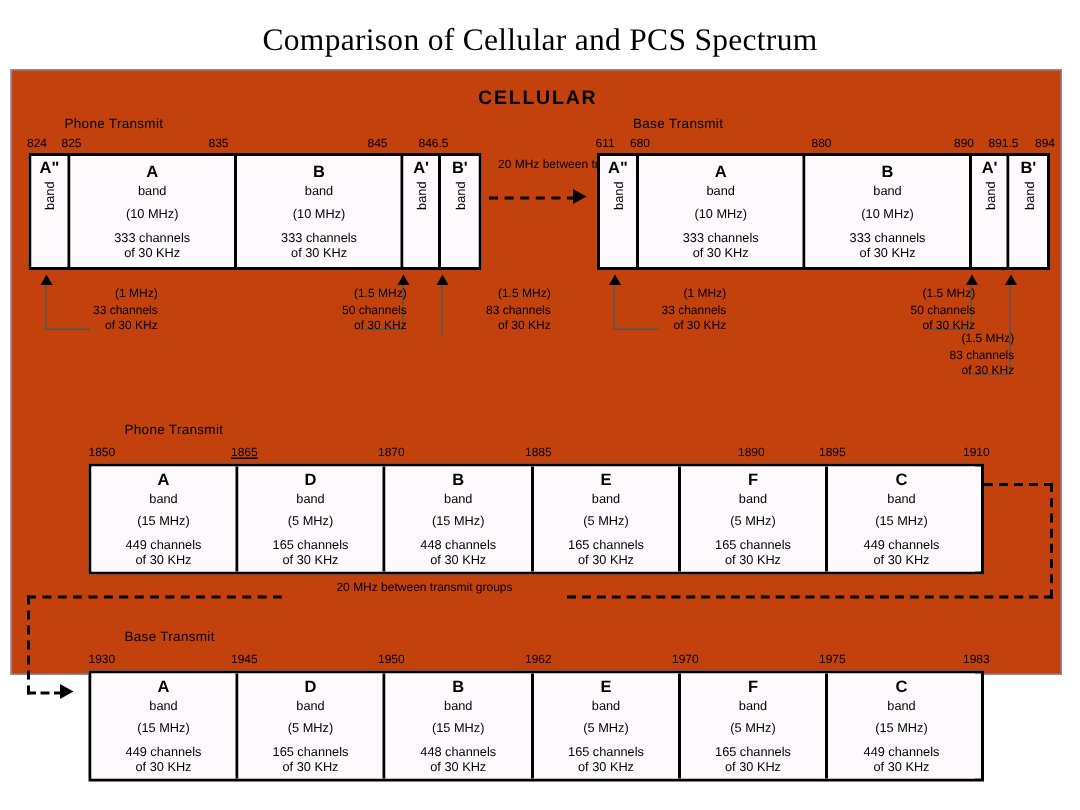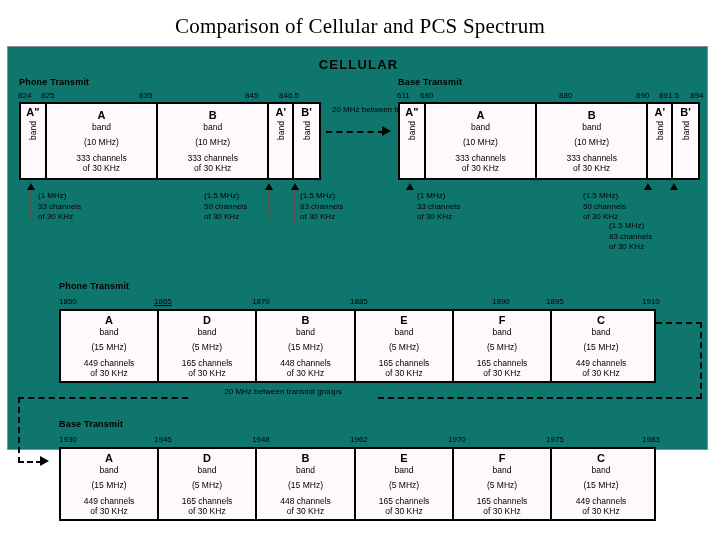--- a/index.html
+++ b/index.html
@@ -8,29 +8,29 @@
     font-family:"Liberation Sans", sans-serif;
     overflow:hidden;position:relative;
   }
   #page-title{
     position:absolute;left:0;top:14px;width:720px;text-align:center;
     font-family:"Liberation Serif", serif;font-size:21px;color:#000;
     letter-spacing:.2px;
   }
   #diagram{
     position:absolute;left:7px;top:46px;width:701px;height:404px;
-    background:#0f766e;border:1px solid #8b8b9b;box-sizing:border-box;
+    background:#c2410c;border:1px solid #8b8b9b;box-sizing:border-box;
   }
   .sec-title{
     position:absolute;font-weight:bold;font-size:13px;color:#000;
     letter-spacing:1.2px;text-align:center;
   }
   .grp-label{
-    position:absolute;font-weight:bold;font-size:9px;color:#000;
-    letter-spacing:.2px;white-space:nowrap;
+    position:absolute;font-weight:normal;font-size:9px;color:#000;
+    letter-spacing:.2px;white-space:nowrap;margin-left:24px;
   }
   .freq{
     position:absolute;font-size:8px;color:#000;white-space:nowrap;
   }
   .bandrow{
     position:absolute;box-sizing:border-box;border:2px solid #000;
     background:#fdf9fd;display:flex;
   }
   .cellrow > .cell{
     box-sizing:border-box;border-right:2px solid #000;background:#fdf9fd;
@@ -51,22 +51,22 @@
     position:absolute;left:0;top:0;width:100%;height:100%;
     display:flex;flex-direction:column;align-items:center;
     justify-content:flex-start;padding-top:3px;box-sizing:border-box;
   }
   .vert .vl{font-weight:bold;font-size:11px;line-height:1;}
   .vert .vw{
     font-size:8.5px;writing-mode:vertical-rl;transform:rotate(180deg);
     margin-top:3px;
   }
   .note{
-    position:absolute;font-size:8px;color:#000;text-align:left;
-    line-height:1.32;white-space:nowrap;
+    position:absolute;font-size:8px;color:#000;text-align:right;
+    line-height:1.32;white-space:nowrap;margin-left:24px;
   }
   .note .nl{display:block;}
   .leader{position:absolute;border-left:1px solid #555;}
   .leaderb{position:absolute;border-bottom:1px solid #555;}
   .arrow-up{
     position:absolute;width:0;height:0;
     border-left:4px solid transparent;border-right:4px solid transparent;
     border-bottom:7px solid #000;
   }
   .arrow-right{
@@ -170,21 +170,21 @@
     <span class="nl">20 MHz</span>
     <span class="nl">between</span>
     <span class="nl">transmit</span>
     <span class="nl">groups</span>
   </div>
 
   <div class="grp-label" style="left:390px;top:30px;">Base Transmit</div>
 
   <div class="freq" style="left:389px;top:44px;">611</div>
   <div class="freq" style="left:412px;top:44px;">680</div>
-  <div class="freq" style="left:530px;top:44px;padding-left:21px;">880</div>
+  <div class="freq" style="left:512px;top:44px;padding-left:21px;">880</div>
   <div class="freq" style="left:628px;top:44px;">890</div>
   <div class="freq" style="left:651px;top:44px;">891.5</div>
   <div class="freq" style="left:682px;top:44px;">894</div>
 
   <div class="bandrow cellrow" style="left:390px;top:55px;width:302px;height:78px;">
     <div class="cell" style="width:26px;">
       <div class="vert">
         <div class="vl">A"</div>
         <div class="vw">band</div>
       </div>
@@ -326,21 +326,21 @@
 
   <div class="gap-note" style="left:180px;top:340px;width:190px;">
     <span class="nl">20 MHz between</span>
     <span class="nl">transmit groups</span>
   </div>
 
   <div class="grp-label" style="left:51px;top:372px;">Base Transmit</div>
 
   <div class="freq" style="left:51px;top:388px;">1930</div>
   <div class="freq" style="left:146px;top:388px;">1945</div>
-  <div class="freq" style="left:244px;top:388px;">1948</div>
+  <div class="freq" style="left:244px;top:388px;">1950</div>
   <div class="freq" style="left:342px;top:388px;">1962</div>
   <div class="freq" style="left:440px;top:388px;">1970</div>
   <div class="freq" style="left:538px;top:388px;">1975</div>
   <div class="freq" style="left:634px;top:388px;">1983</div>
 
   <div class="bandrow cellrow" style="left:51px;top:400px;width:597px;height:74px;">
     <div class="cell" style="width:98px;">
       <div class="bc">
         <div class="bl">A</div>
         <div class="bw">band</div>

